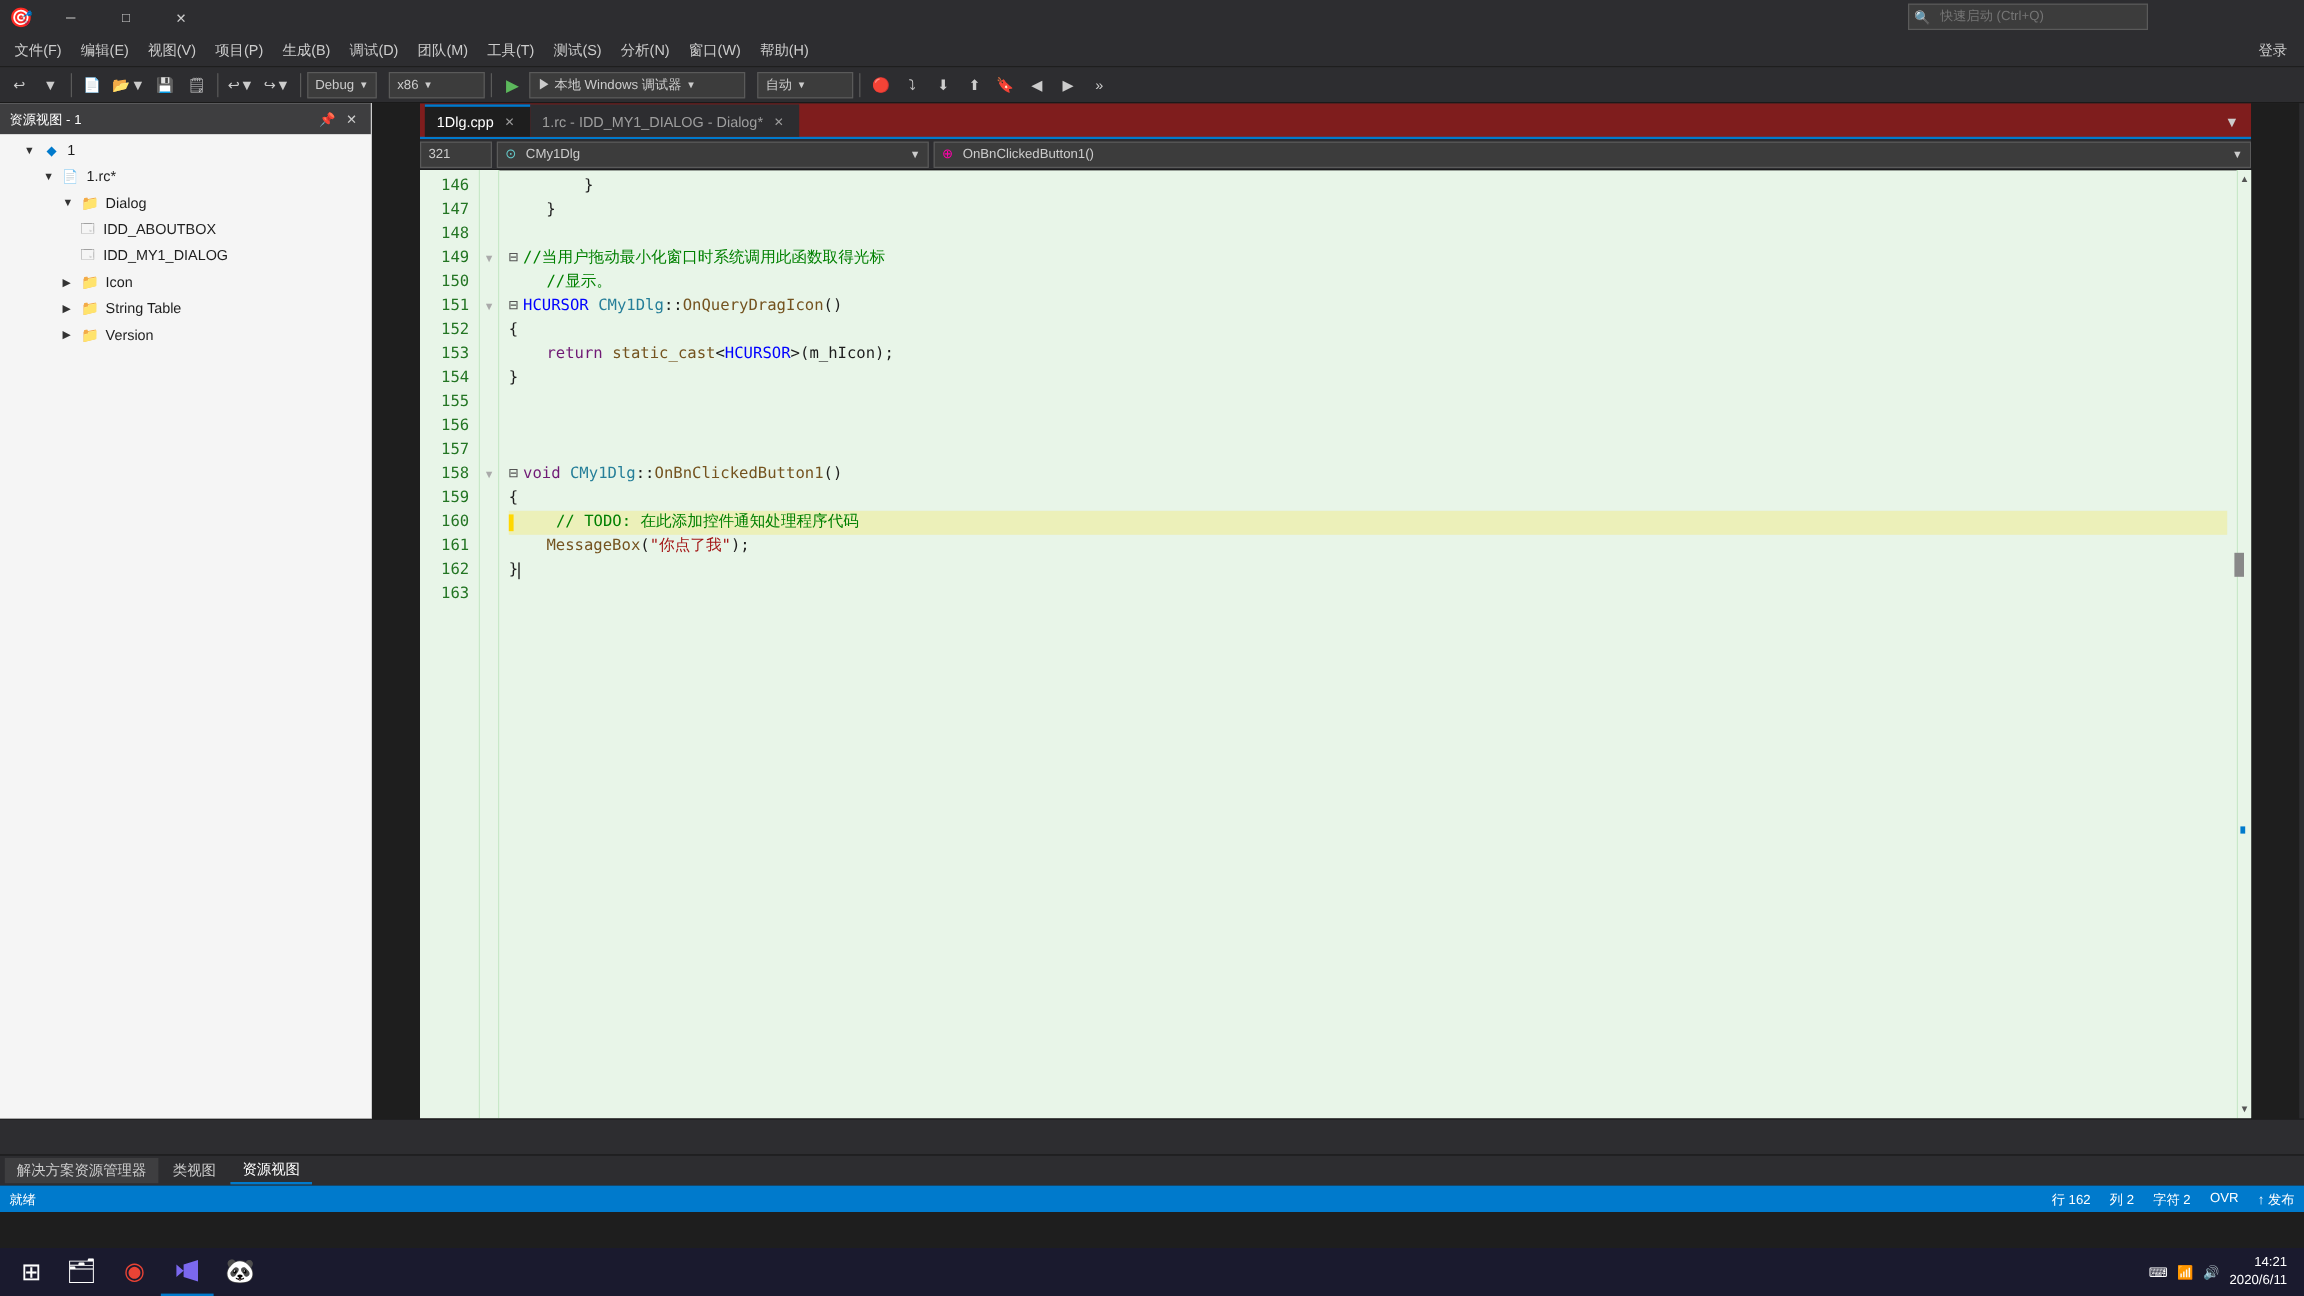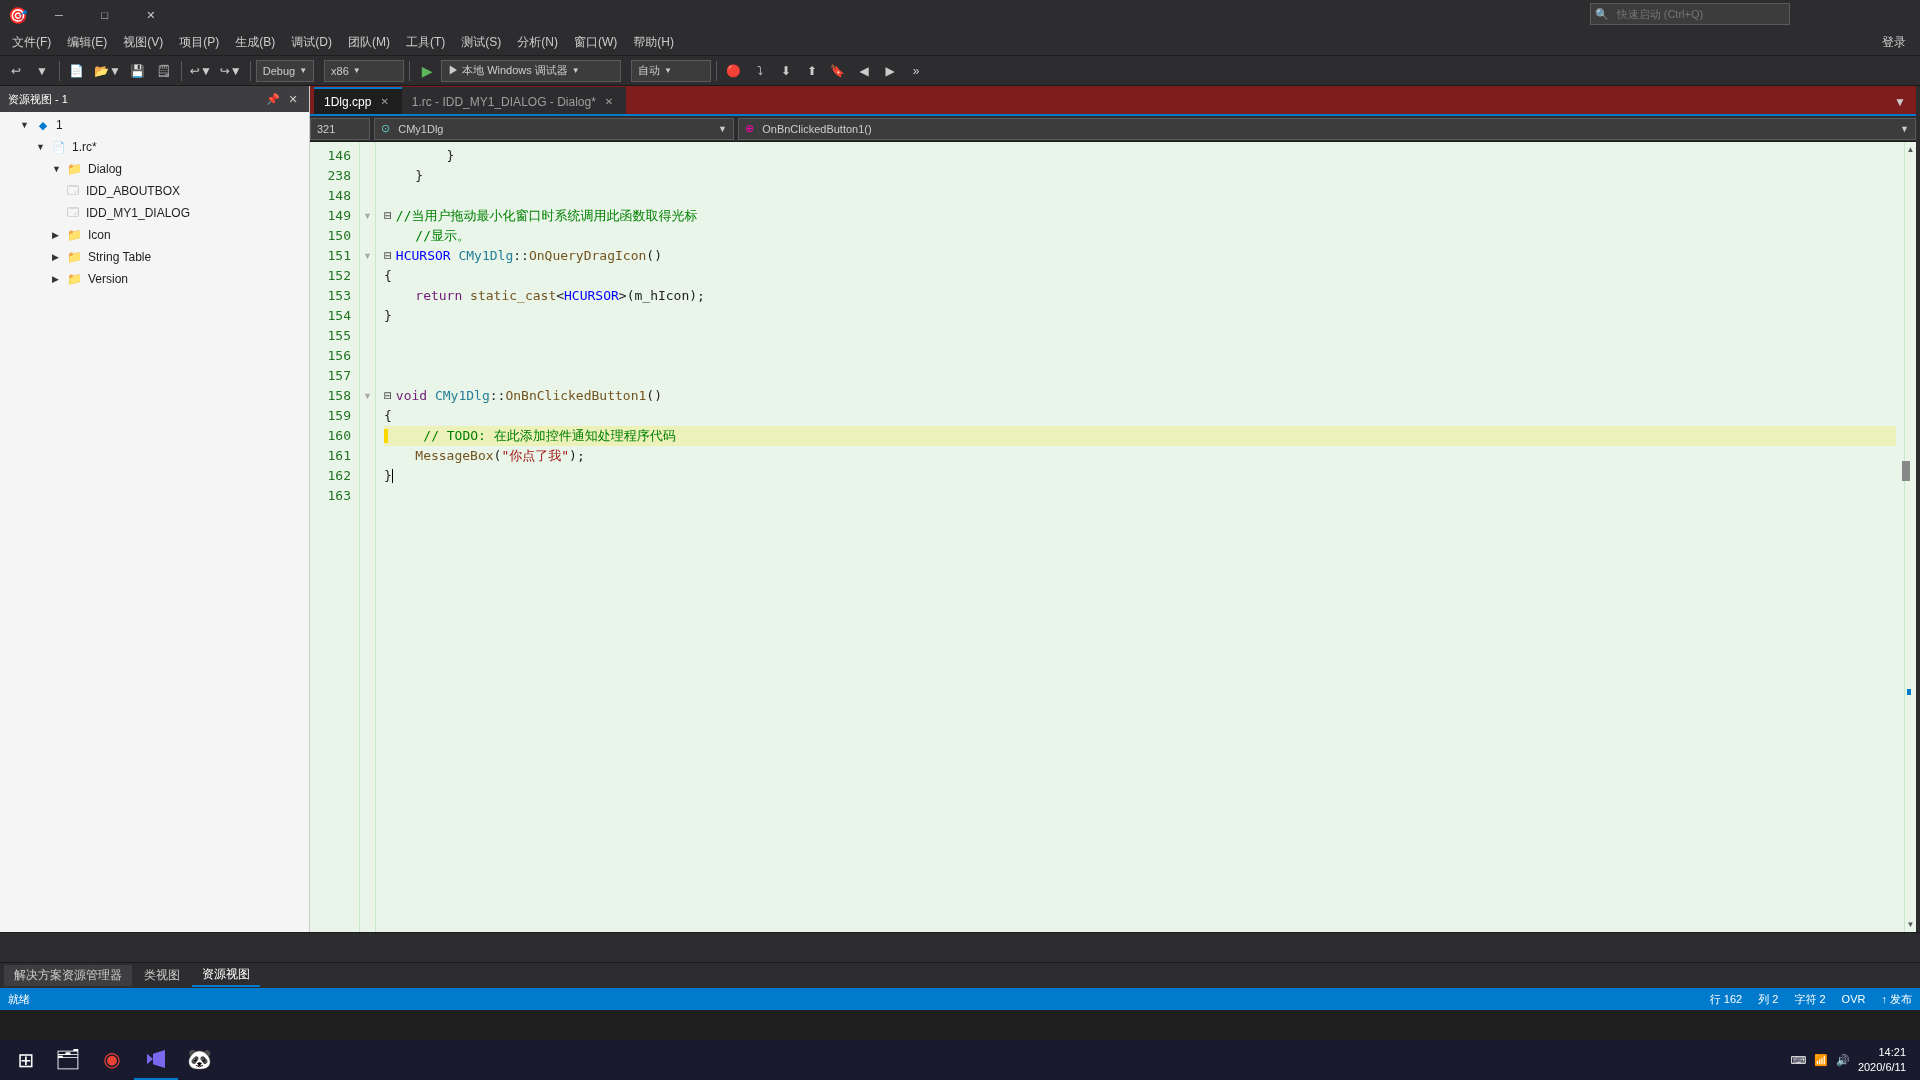--- a/index.html
+++ b/index.html
@@ -466,21 +466,21 @@
   <div class="tb-btn">🔴</div>
   <div class="tb-btn">⤵</div>
   <div class="tb-btn">⬇</div>
   <div class="tb-btn">⬆</div>
   <div class="tb-btn">🔖</div>
   <div class="tb-btn">◀</div>
   <div class="tb-btn">▶</div>
   <div class="tb-btn">»</div>
 </div>
 
-<div id="main-layout" style="height: calc(1080px - 30px - 26px - 30px - 30px - 26px - 30px - 22px - 40px); display:flex;">
+<div id="main-layout" style="height: calc(1080px - 30px - 26px - 30px - 30px - 26px - 30px - 22px - 40px); display:flex;gap:40px;">
 
   <div id="sidebar">
     <div id="sidebar-header">
       <span>资源视图 - 1</span>
       <div class="header-controls">
         <div class="ctrl-btn">📌</div>
         <div class="ctrl-btn">✕</div>
       </div>
     </div>
     <div id="sidebar-tree">
@@ -576,21 +576,21 @@
         <span style="color:#f0a; font-size:11px">⊕</span>
         <span style="margin-left:4px;">OnBnClickedButton1()</span>
         <span style="margin-left:auto; font-size:9px;">▼</span>
       </div>
     </div>
 
     <div id="code-editor">
       <div id="code-content">
         <div id="line-numbers">
           <div>146</div>
-          <div>238</div>
+          <div>147</div>
           <div>148</div>
           <div>149</div>
           <div>150</div>
           <div>151</div>
           <div>152</div>
           <div>153</div>
           <div>154</div>
           <div>155</div>
           <div>156</div>
           <div>157</div>

